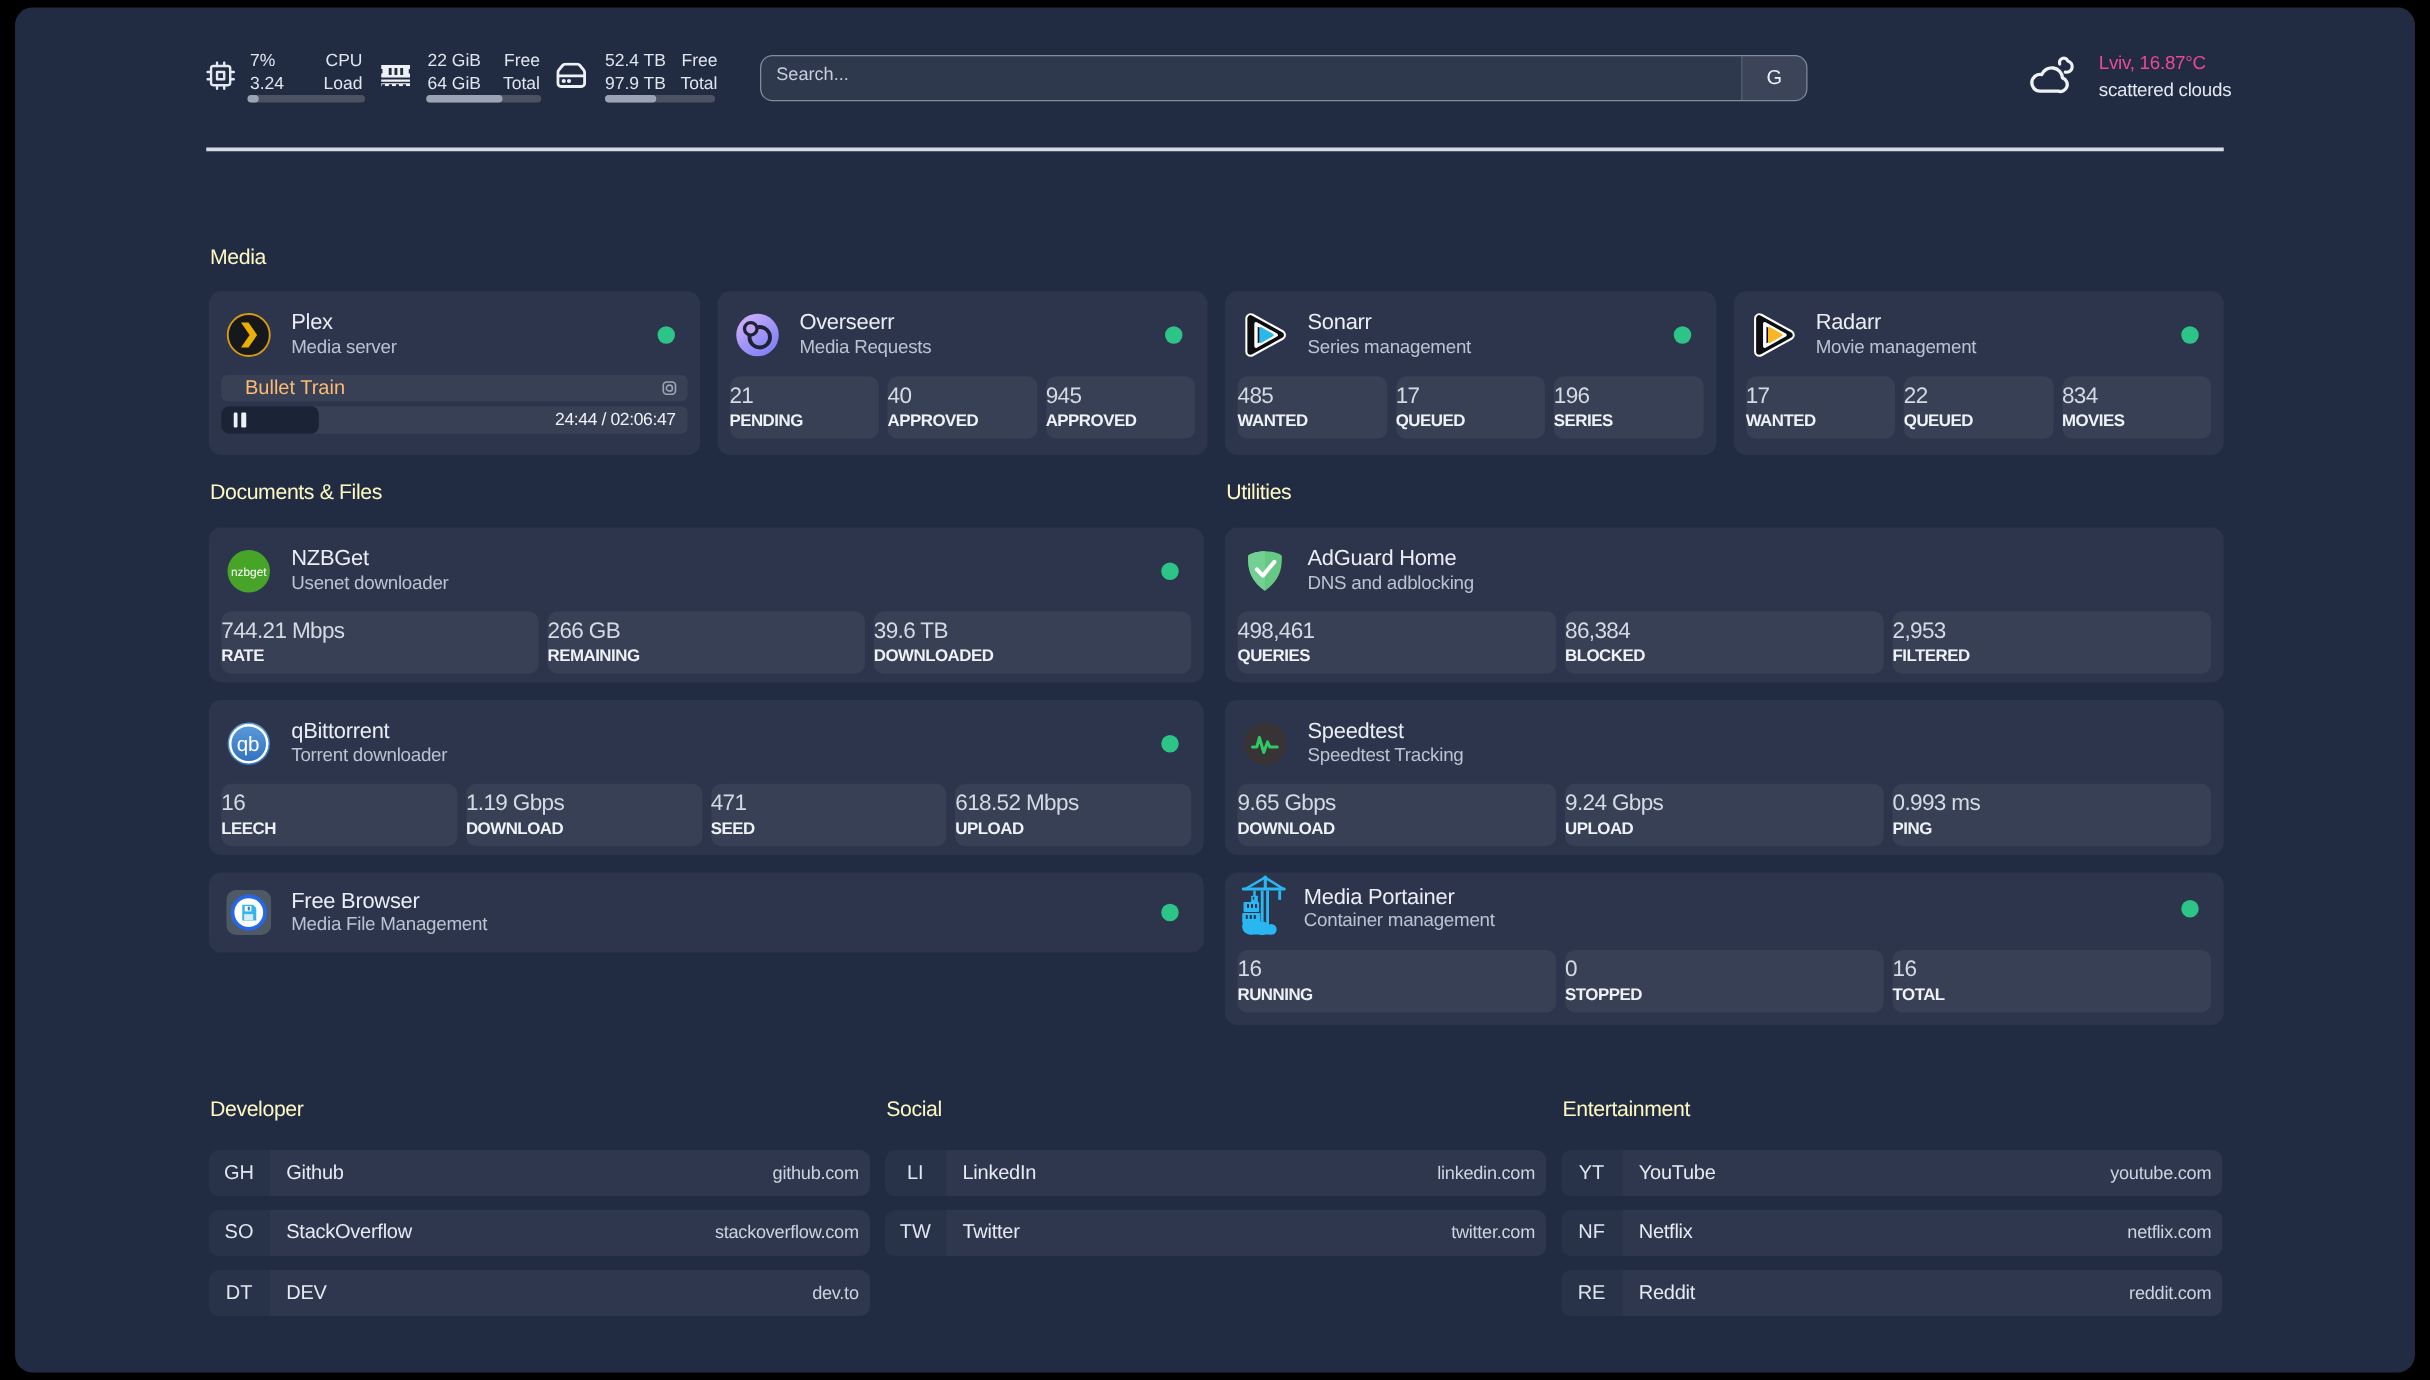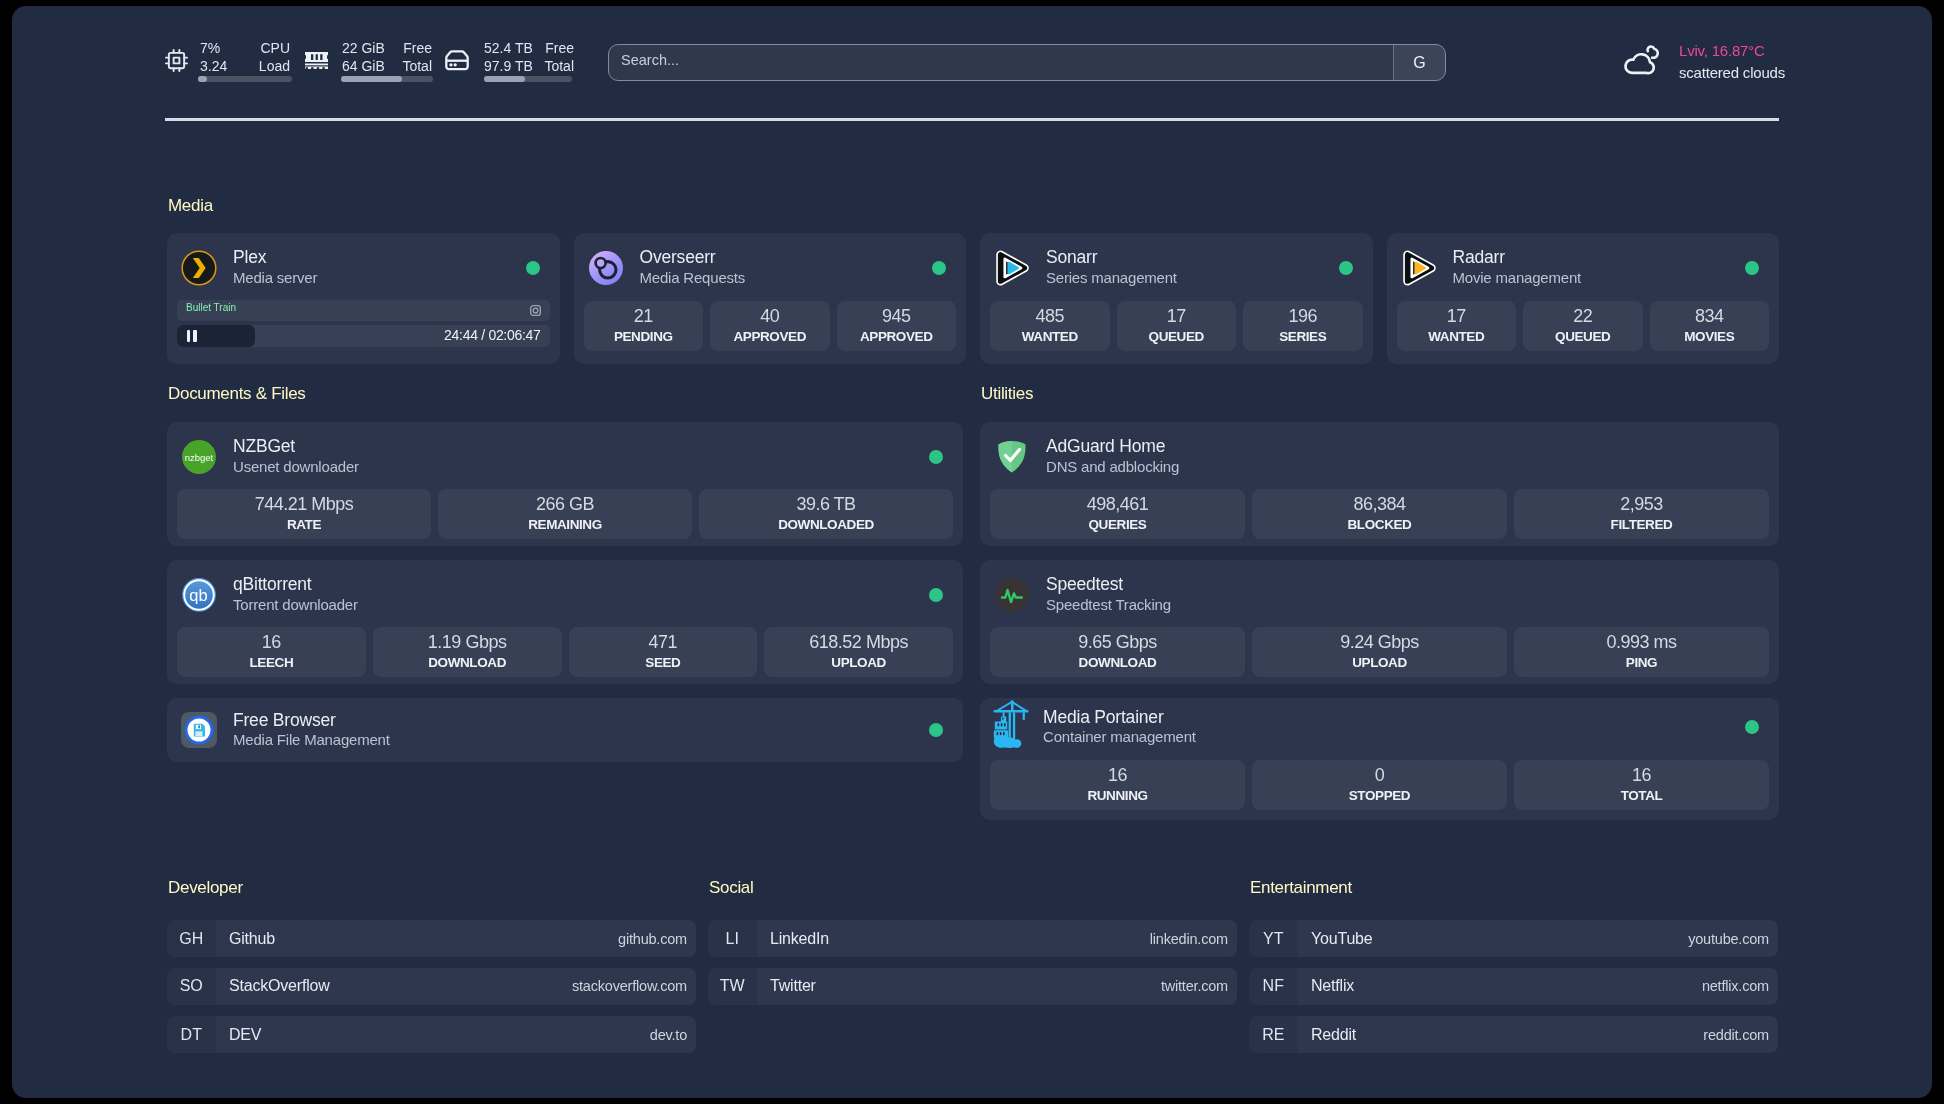--- a/index.html
+++ b/index.html
@@ -8,21 +8,21 @@
 .panel { position:absolute; left:12px; top:6px; width:1920px; height:1092px; border-radius:14px; background:#212b42; }
 .abs { position:absolute; }
 .hd { position:absolute; font-size:17px; color:#fef9c3; font-weight:500; line-height:28px; letter-spacing:-0.3px; }
 .card { position:absolute; background:rgba(255,255,255,0.05); border-radius:10px; }
 .chdr { position:absolute; left:14px; right:20px; top:15.5px; height:38px; display:flex; align-items:center; }
 .cico { width:36px; height:36px; flex:0 0 36px; margin-right:16px; }
 .t1 { font-size:17.5px; color:#eaeef4; font-weight:500; line-height:19.5px; letter-spacing:-0.2px; }
 .t2 { font-size:15px; color:#b9c3d2; line-height:19px; letter-spacing:-0.2px; }
 .dot { margin-left:auto; width:14px; height:14px; border-radius:50%; background:#2cc487; }
 .stats { position:absolute; left:10px; right:10px; display:flex; gap:7px; }
-.st { flex:1; height:50px; background:rgba(255,255,255,0.055); border-radius:8px; text-align:center; padding-top:5px; }
+.st { flex:1; height:50px; background:rgba(255,255,255,0.055); border-radius:8px; padding-top:5px; }
 .sv { font-size:18px; color:#d3dae4; line-height:21.5px; letter-spacing:-0.5px; }
 .sl { font-size:13.5px; font-weight:700; color:#eef2f7; line-height:17px; letter-spacing:-0.4px; }
 .bm { position:absolute; height:37px; border-radius:8px; overflow:hidden; display:flex; }
 .ab { width:48.5px; background:rgba(255,255,255,0.035); display:flex; align-items:center; justify-content:center; font-size:16px; font-weight:500; color:#dfe6ee; flex:0 0 48.5px; }
 .bd { flex:1; background:rgba(255,255,255,0.06); display:flex; align-items:center; padding:0 9px 0 13.5px; }
 .nm { font-size:16px; color:#e6ebf2; letter-spacing:-0.2px; }
 .ur { margin-left:auto; font-size:14.5px; color:#cbd4df; letter-spacing:-0.2px; }
 .rtxt { position:absolute; width:90px; font-size:14px; line-height:17.5px; color:#dfe6ee; }
 .rrow { display:flex; justify-content:space-between; }
 .rbar { position:absolute; width:90px; height:6px; border-radius:3px; background:#4b5363; }
@@ -108,21 +108,21 @@
           <circle cx="18" cy="18" r="16.8" fill="#17181b" stroke="#d79a12" stroke-width="1.5"></circle>
           <path d="M11.8 8 h6 l6.9 10 -6.9 10 h-6 l6.9 -10 z" fill="#ebaf00"></path>
         </svg>
     <div>
           <div class="t1">Plex</div>
           <div class="t2">Media server</div>
         </div>
     <div class="dot"></div>
   </div>
   <div class="abs" style="left:10px;top:67px;right:10px;height:21px;background:rgba(255,255,255,0.06);border-radius:5px">
-    <div class="abs" style="left:9px;top:2px;font-size:10px;color:#86efac;font-weight:500">Bullet Train</div>
+    <div class="abs" style="left:19px;top:2px;font-size:16px;color:#fdba74;font-weight:500">Bullet Train</div>
     <svg class="abs" style="right:8px;top:4px" width="13" height="13" viewBox="0 0 24 24" fill="none" stroke="#9aa6b7" stroke-width="2.4">
           <rect x="3" y="3" width="18" height="18" rx="5"></rect>
           <circle cx="12" cy="12" r="4.5"></circle>
         </svg>
   </div>
   <div class="abs" style="left:10px;top:92px;right:10px;height:22px;background:rgba(255,255,255,0.06);border-radius:5px">
     <div class="abs" style="left:0;top:0;width:78px;height:22px;background:#1a2436;border-radius:6px"></div>
     <div class="abs" style="left:9.5px;top:5px;width:3.6px;height:12px;background:#eef2f8;border-radius:1px"></div>
     <div class="abs" style="left:16.2px;top:5px;width:3.6px;height:12px;background:#eef2f8;border-radius:1px"></div>
     <div class="abs" style="right:9px;top:2px;font-size:14px;letter-spacing:-0.3px;color:#eef2f8;font-weight:500">24:44 / 02:06:47</div>

